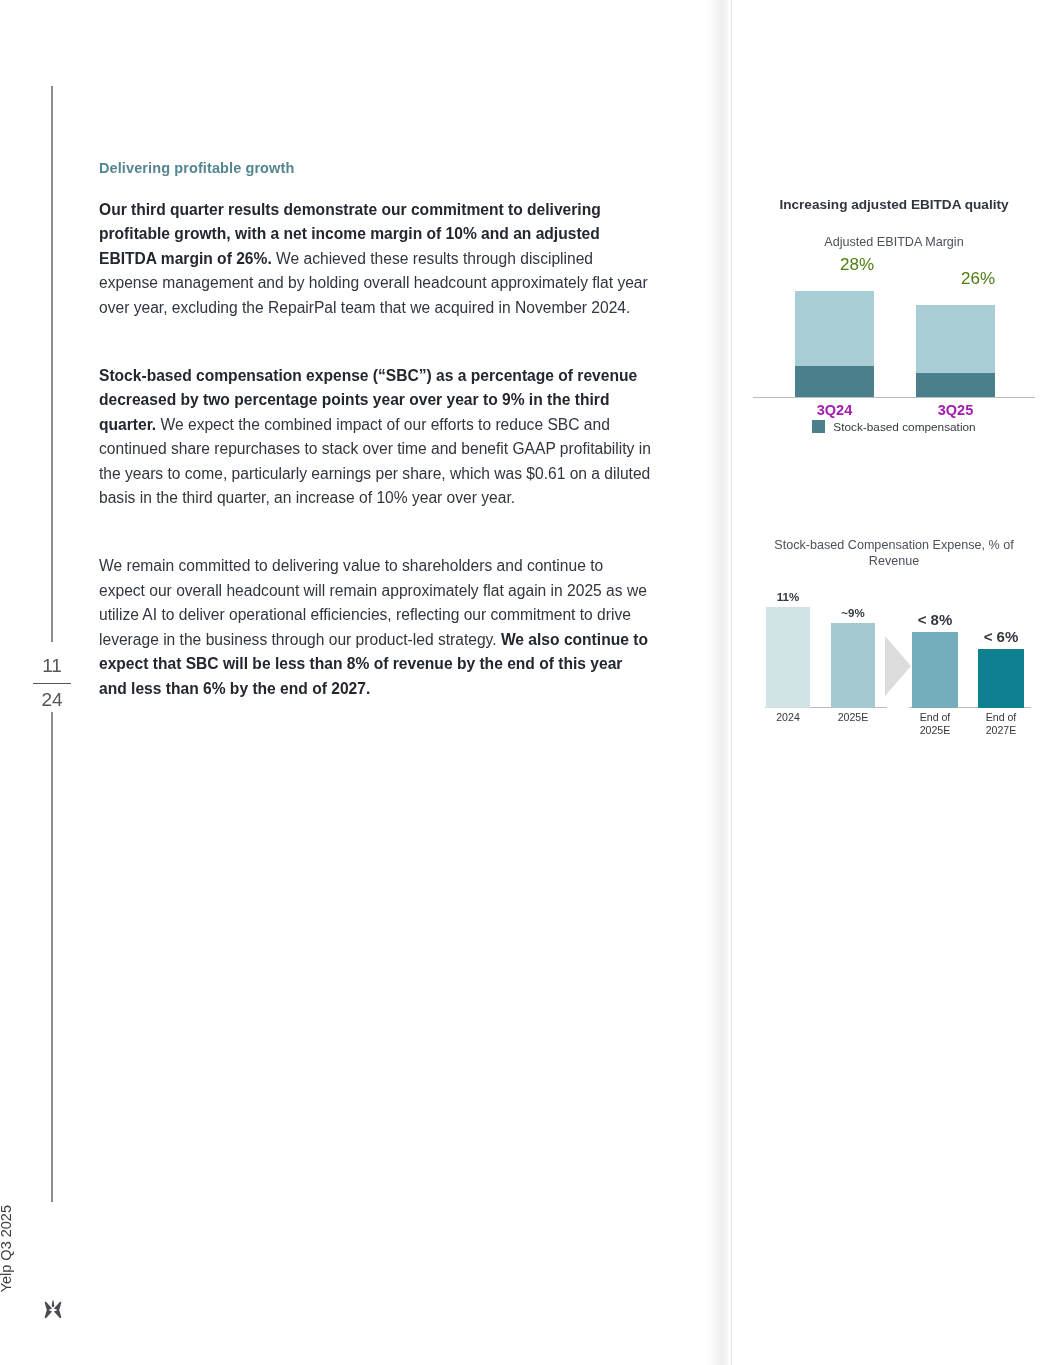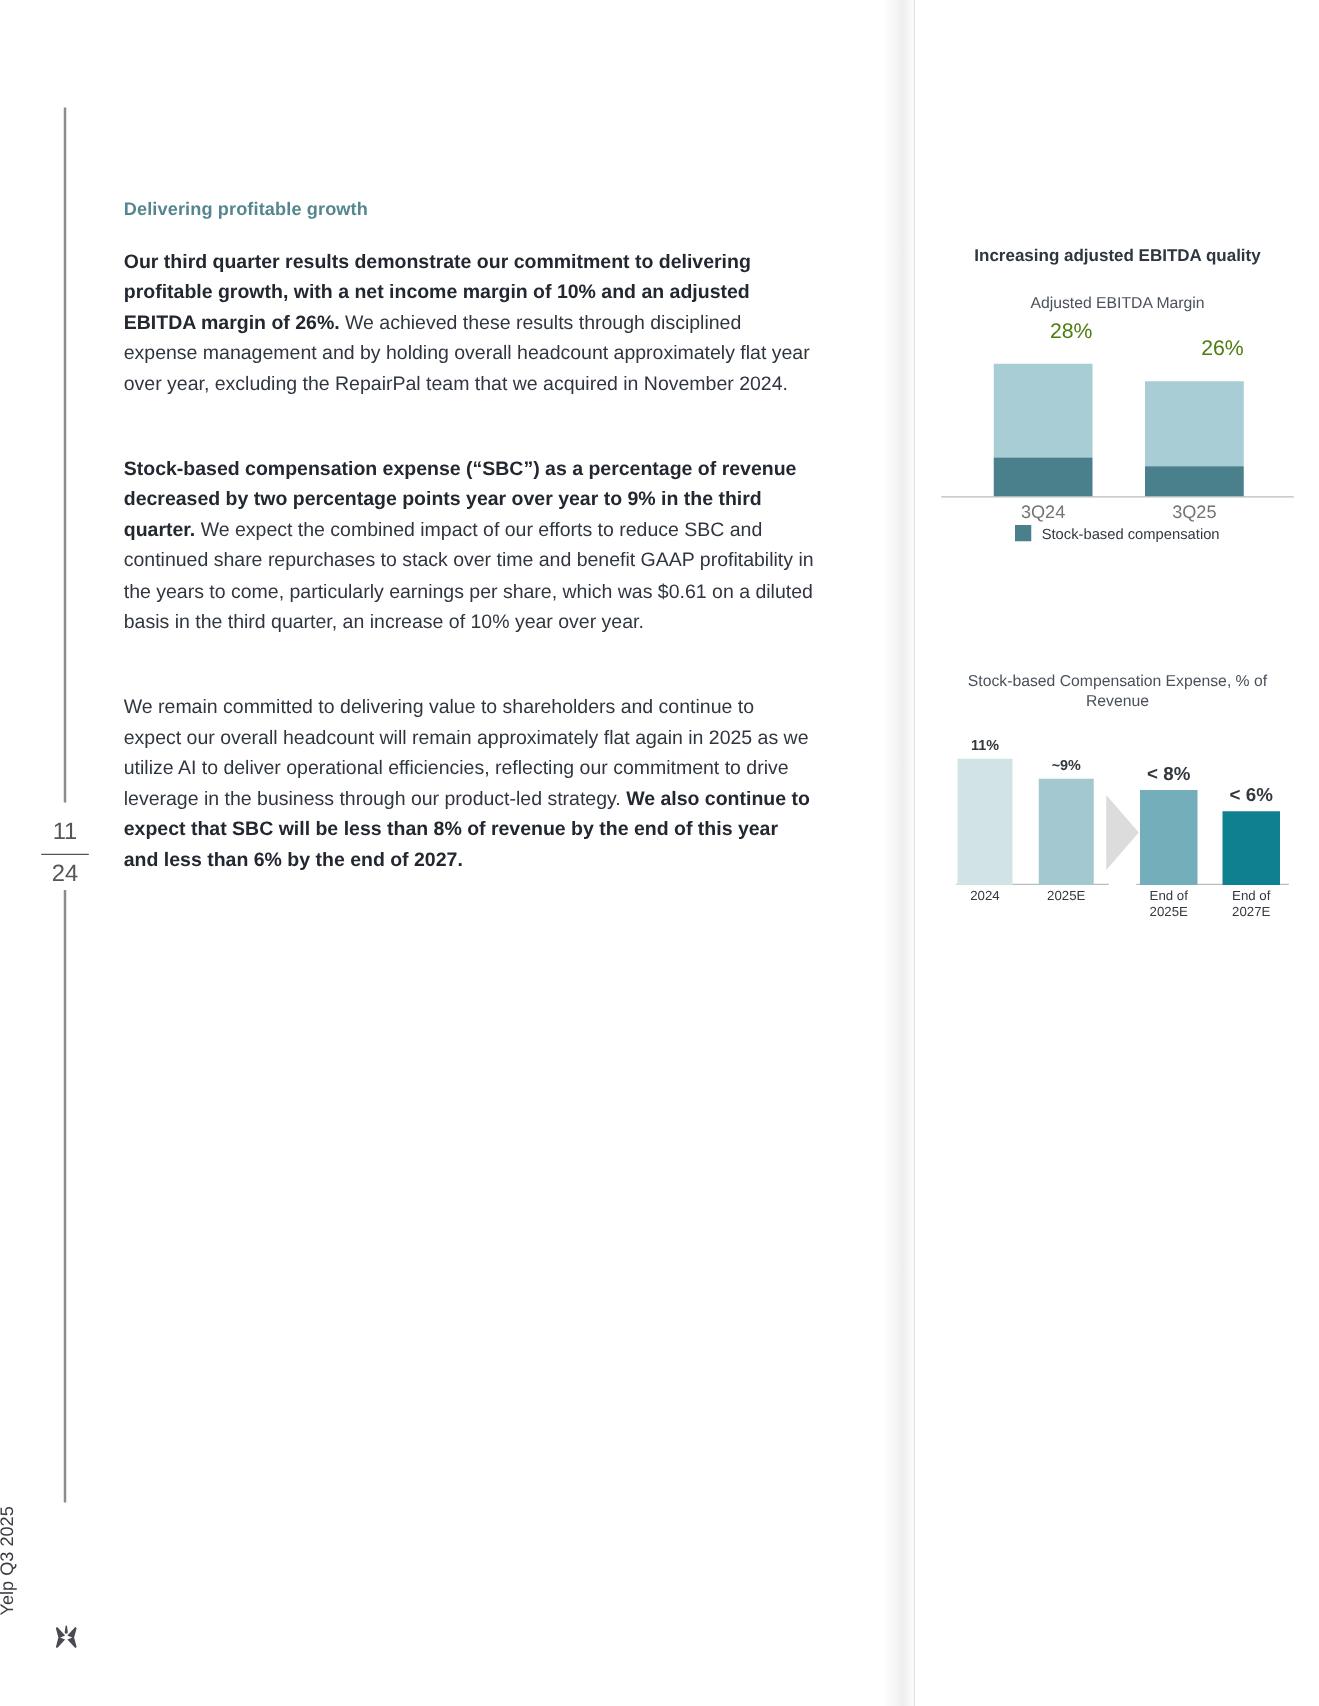--- a/index.html
+++ b/index.html
@@ -168,21 +168,22 @@
     position: relative;
     height: 22px;
     margin: 0 31px;
   }
   .c1-cat {
     position: absolute;
     top: 4px;
     width: 79px;
     text-align: center;
     font-size: 14.5px;
-    color: #737373;
+    color: #a21caf;
+    font-weight: bold;
   }
   .c1-cat.c0 { left: 31px; }
   .c1-cat.c1 { left: 152px; }
   .c1-legend {
     display: flex;
     align-items: center;
     justify-content: center;
     margin-top: 0;
     gap: 8px;
   }

